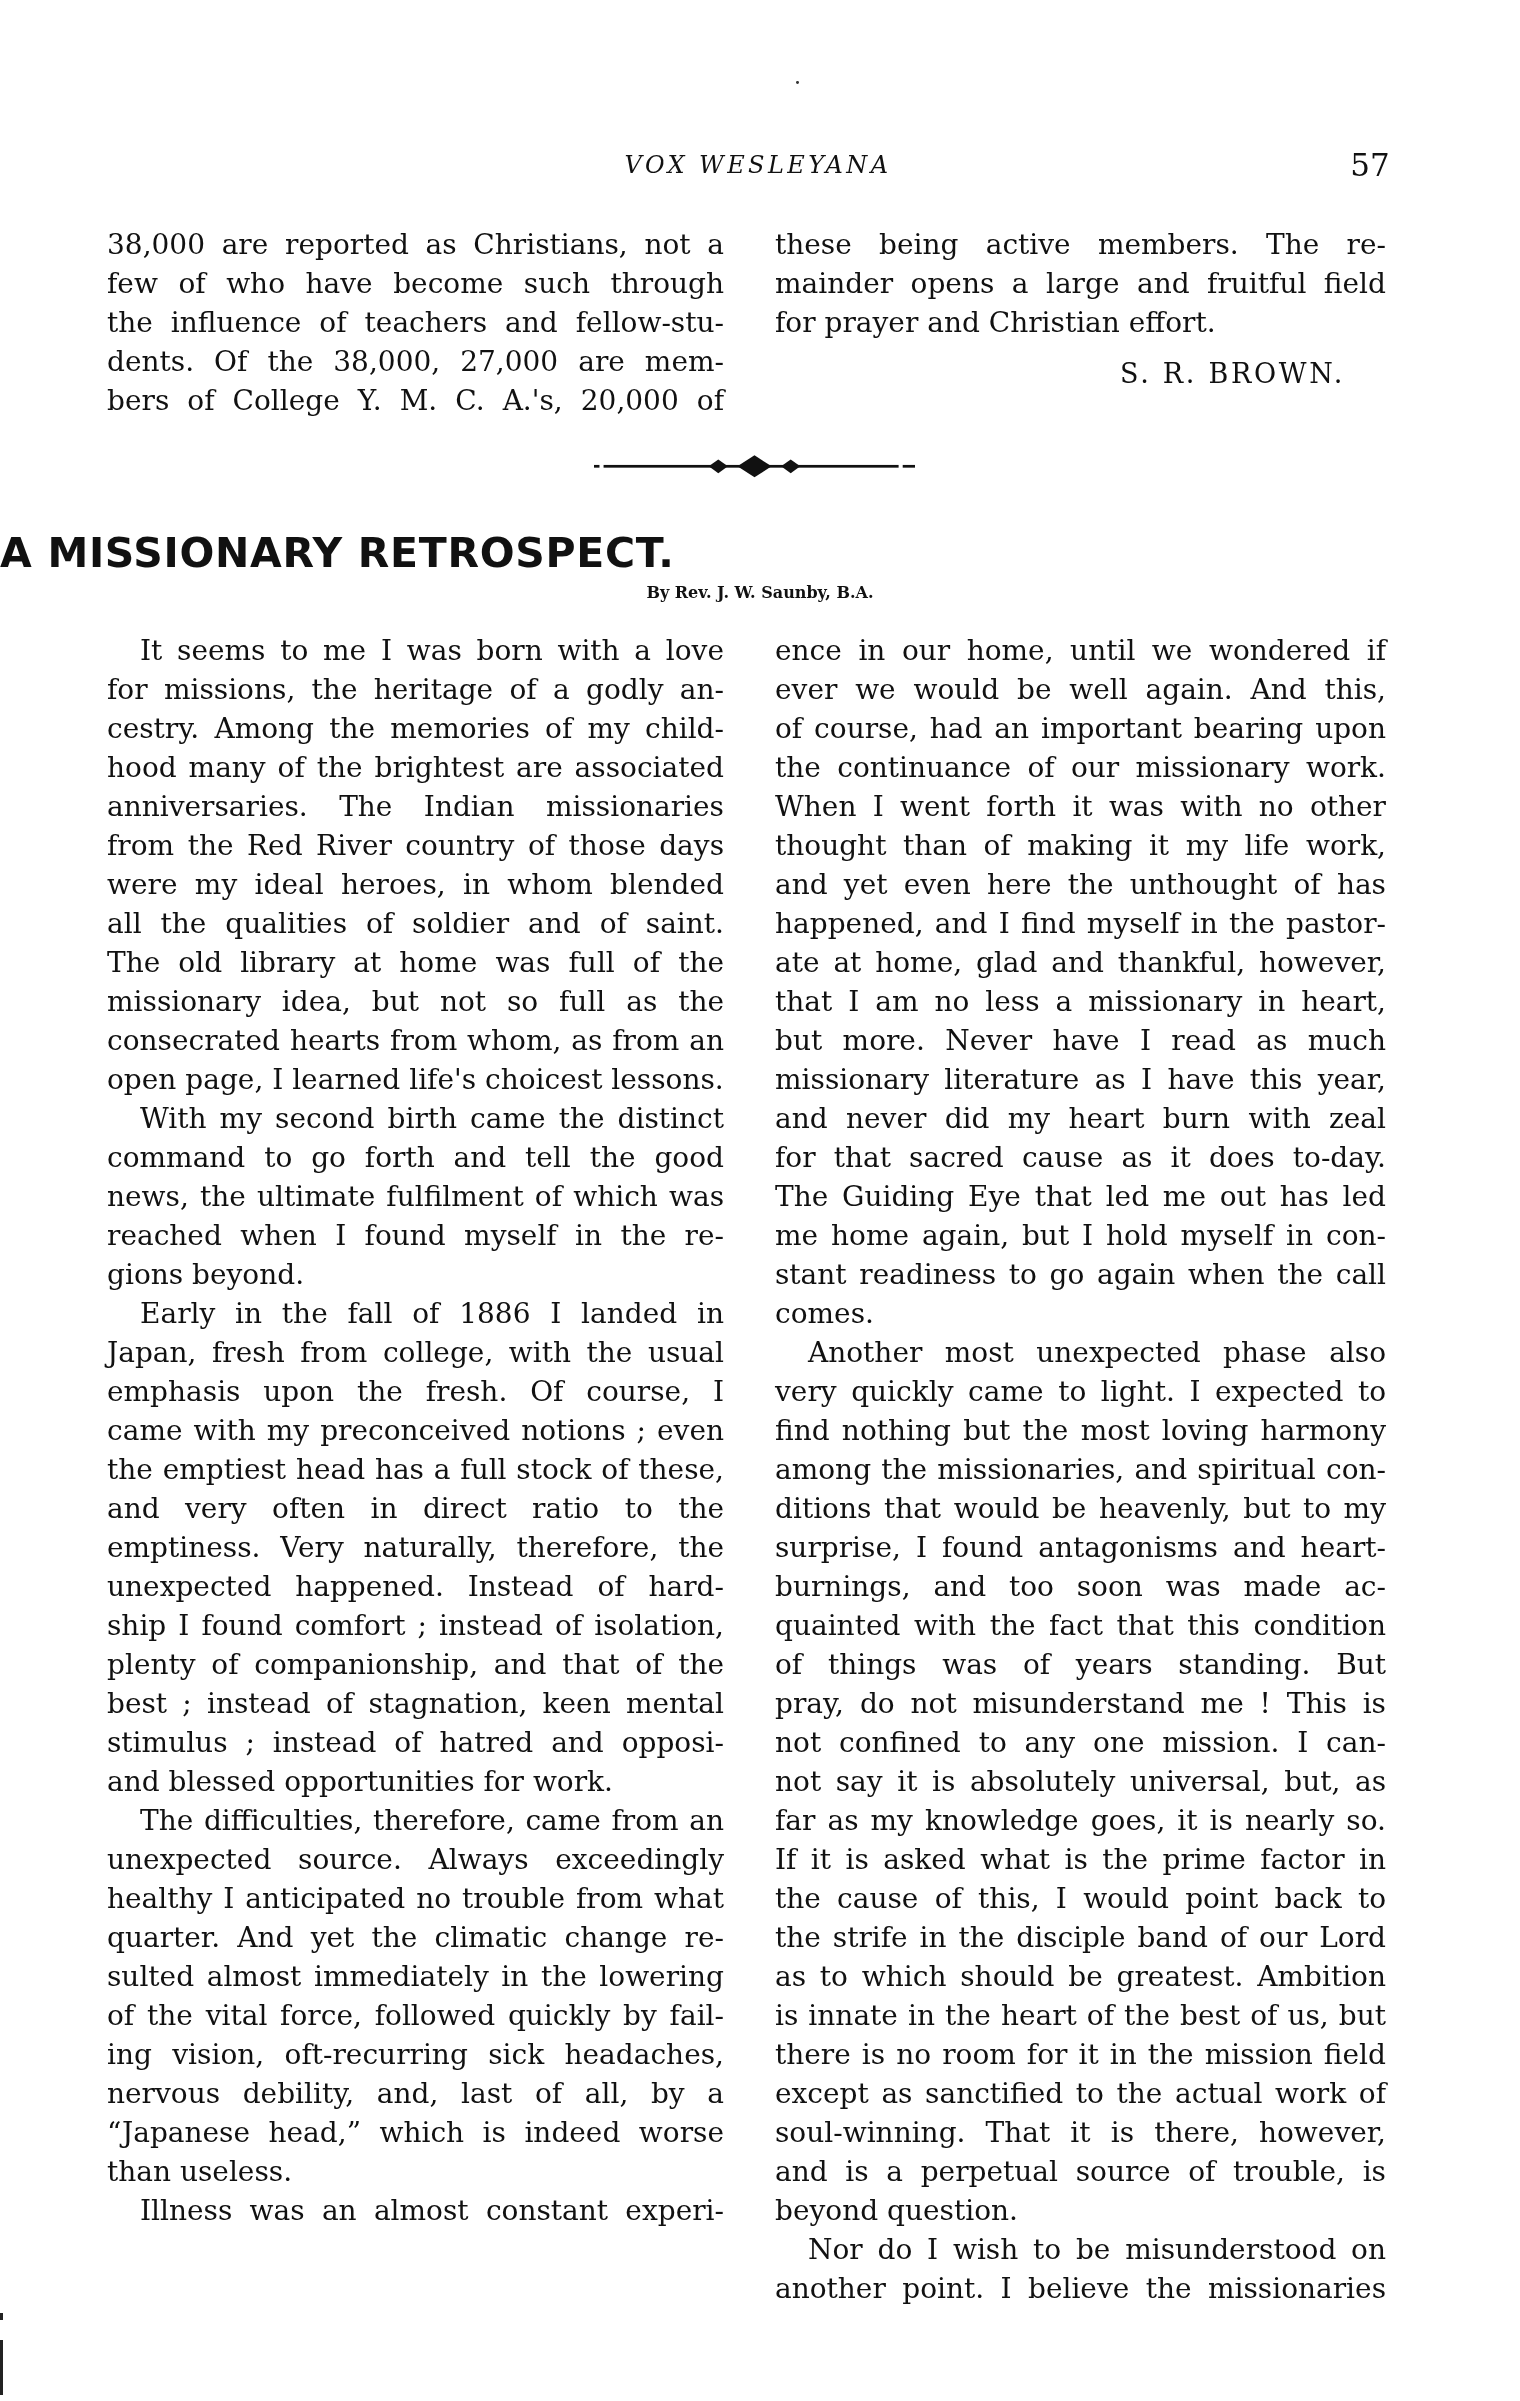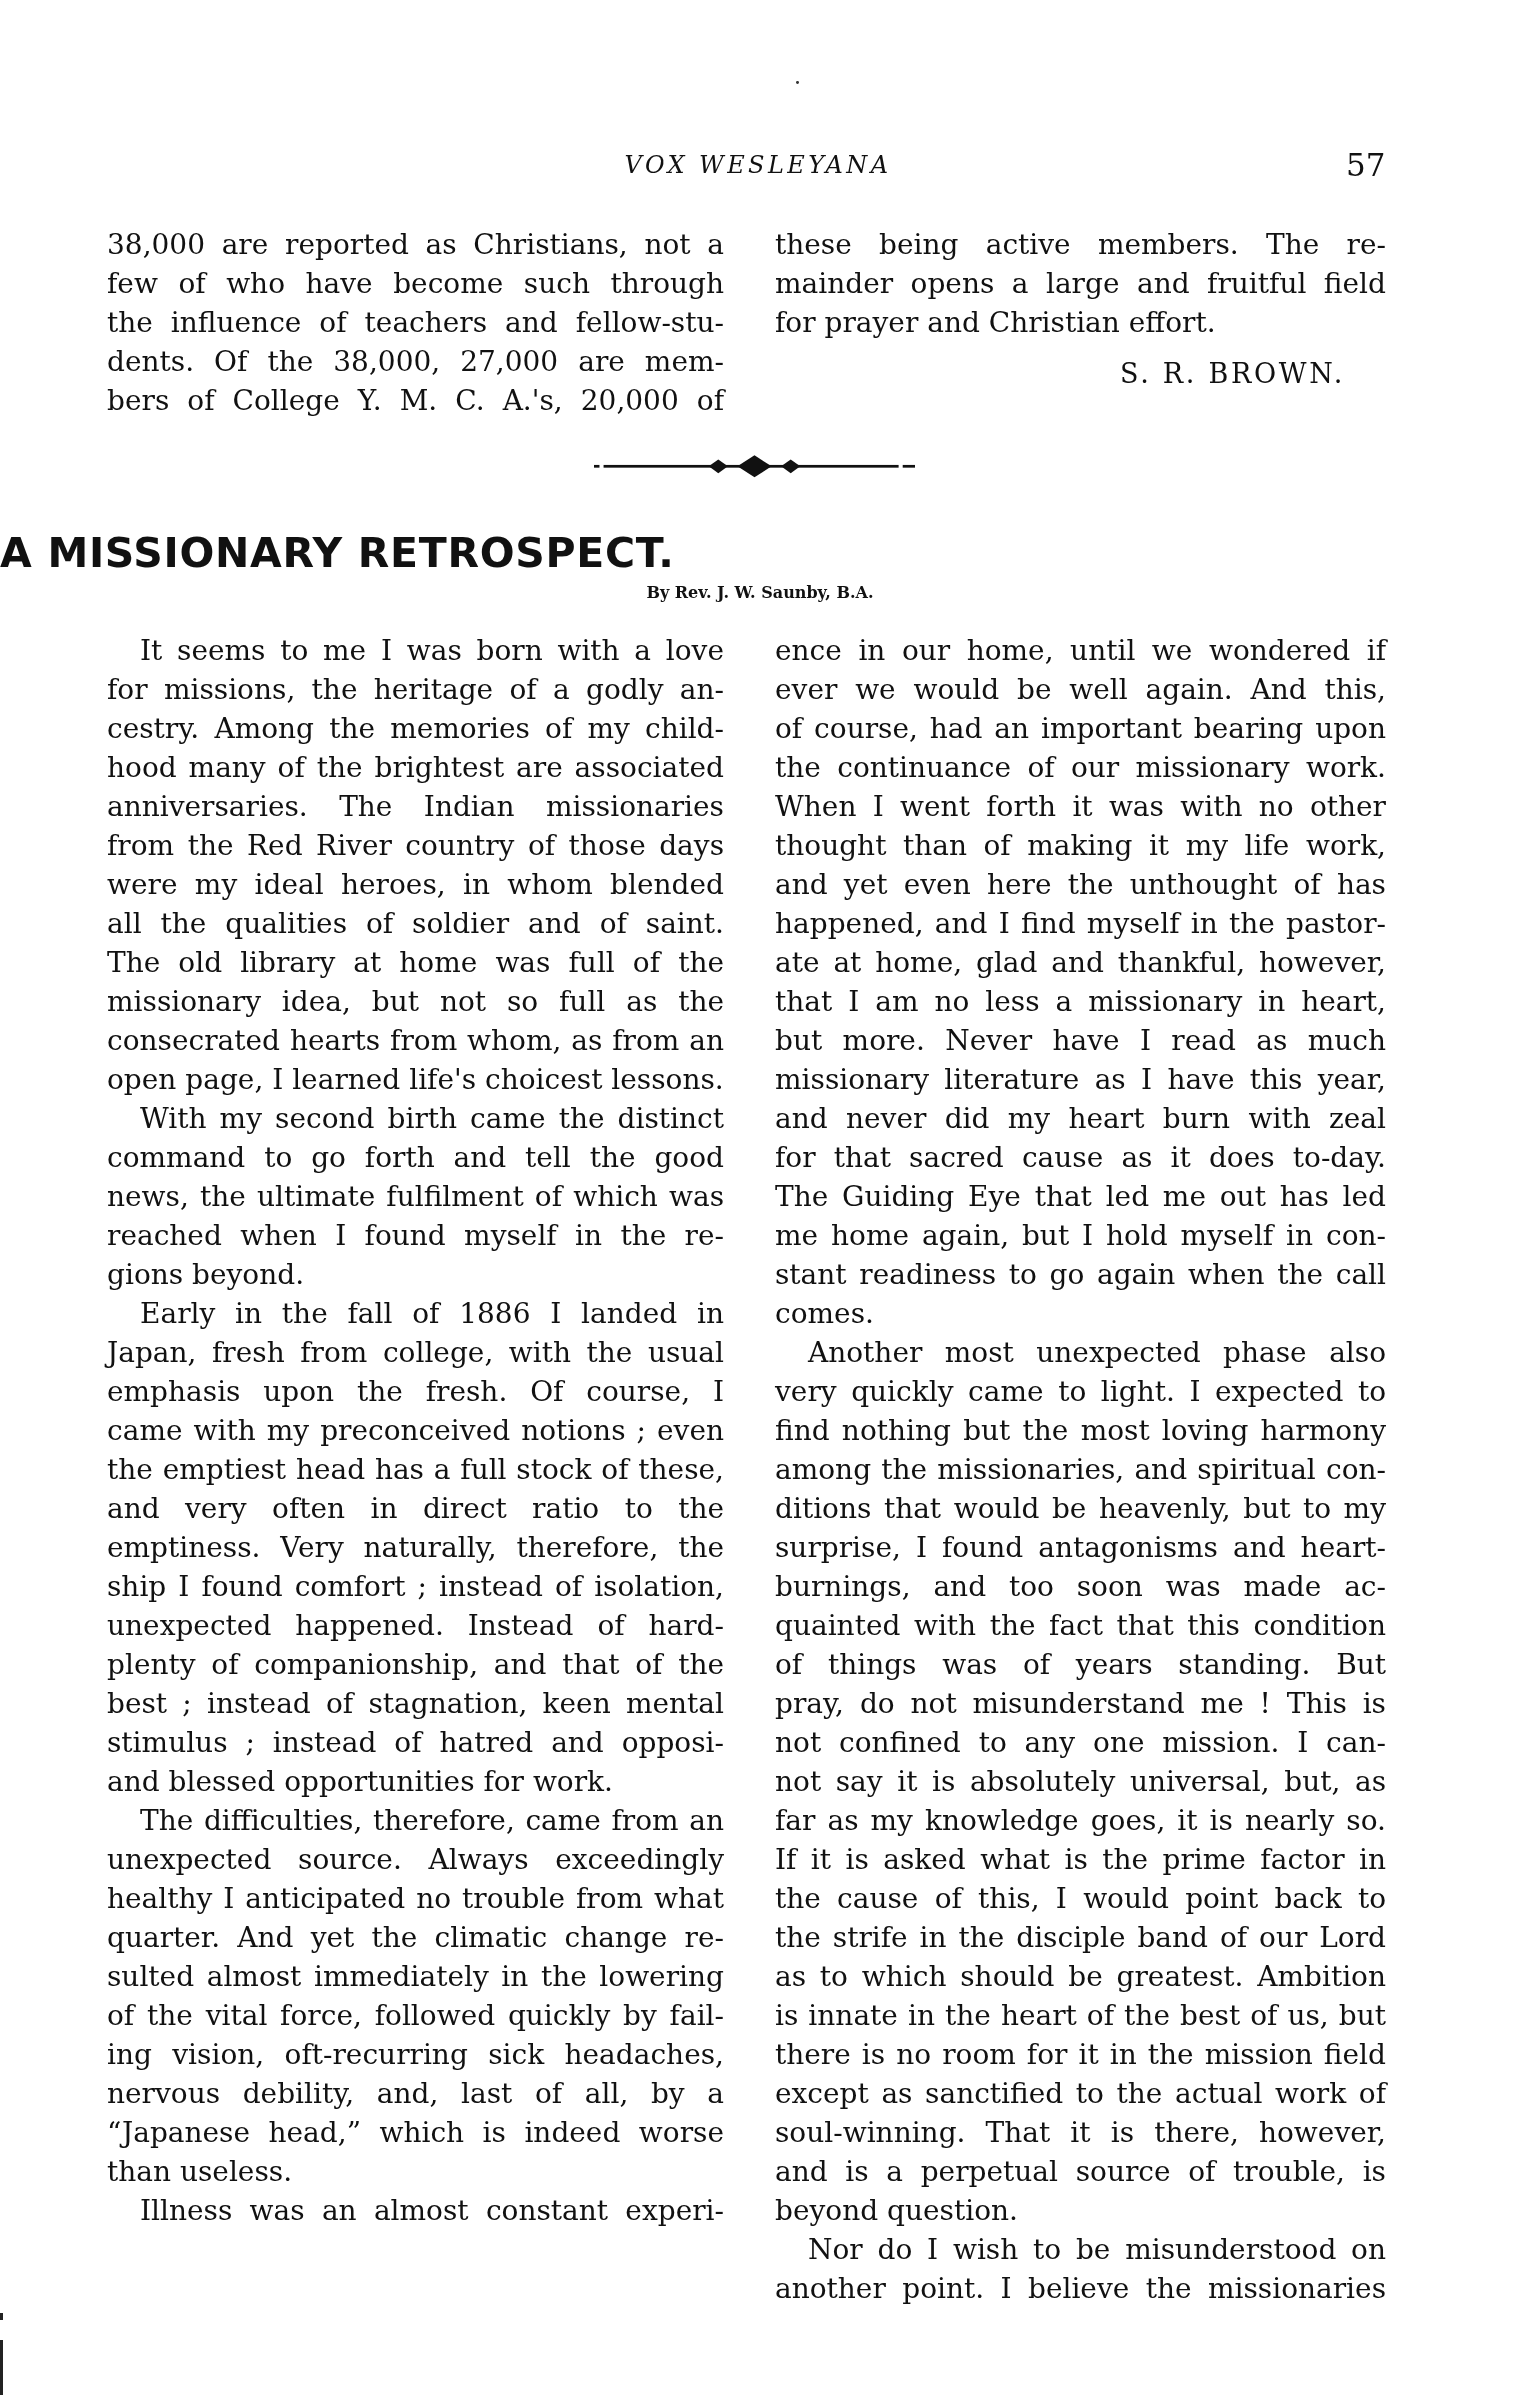--- a/index.html
+++ b/index.html
@@ -2,21 +2,21 @@
 <html style="font-size:11px"><head>
 <meta charset="utf-8">
 <style>
   html, body { margin: 0; padding: 0; background: #ffffff; }
   body { width: 1520px; height: 2401px; position: relative; overflow: hidden;
          font-family: "DejaVu Serif", "Liberation Serif", serif; color: #111; }
   .page { position: absolute; inset: 0; }
   .running-head { position: absolute; top: 141px; left: 0; width: 1520px; height: 48px; }
   .journal-title { position: absolute; left: 560px; width: 396px; text-align: center;
          font-style: italic; font-size: 24px; letter-spacing: 3.4px; line-height: 48px; }
-  .page-number { position: absolute; left: 1346px; width: 48px; text-align: left;
+  .page-number { position: absolute; left: 1346px; width: 48px; text-align: center;
          font-size: 31px; line-height: 48px; }
   .stray-dot { position: absolute; left: 796px; top: 81px; width: 2.7px; height: 2.7px; background:#333; border-radius:1.4px; }
   .col { position: absolute; font-size: 28px; line-height: 39px; }
   .col .line { display: block; text-align: justify; text-align-last: justify; white-space: nowrap; }
   .line.end { text-align-last: left; }
   .line.indent { padding-left: 33px; }
   .top-left { left: 107px; top: 225px; width: 617px; }
   .top-right { left: 775px; top: 225px; width: 611px; }
   .signature { position: absolute; left: 1120px; top: 355px; width: 246px; font-size: 27px;
          letter-spacing: 2.7px; line-height: 38px; }
@@ -91,22 +91,22 @@
       <span class="line">news, the ultimate fulfilment of which was</span>
       <span class="line">reached when I found myself in the re-</span>
       <span class="line end">gions beyond.</span>
       <span class="line indent">Early in the fall of 1886 I landed in</span>
       <span class="line">Japan, fresh from college, with the usual</span>
       <span class="line">emphasis upon the fresh.   Of course, I</span>
       <span class="line">came with my preconceived notions ; even</span>
       <span class="line">the emptiest head has a full stock of these,</span>
       <span class="line">and very often in direct ratio to the</span>
       <span class="line">emptiness.  Very naturally, therefore, the</span>
+      <span class="line">unexpected happened.  Instead of hard-</span>
       <span class="line">ship I found comfort ; instead of isolation,</span>
-      <span class="line">unexpected happened.  Instead of hard-</span>
       <span class="line">plenty of companionship, and that of the</span>
       <span class="line">best ; instead of stagnation, keen mental</span>
       <span class="line">stimulus ; instead of hatred and opposi-</span>
       <span class="line end">and blessed opportunities for work.</span>
       <span class="line indent">The difficulties, therefore, came from an</span>
       <span class="line">unexpected source.  Always exceedingly</span>
       <span class="line">healthy I anticipated no trouble from what</span>
       <span class="line">quarter.  And yet the climatic change re-</span>
       <span class="line">sulted almost immediately in the lowering</span>
       <span class="line">of the vital force, followed quickly by fail-</span>

